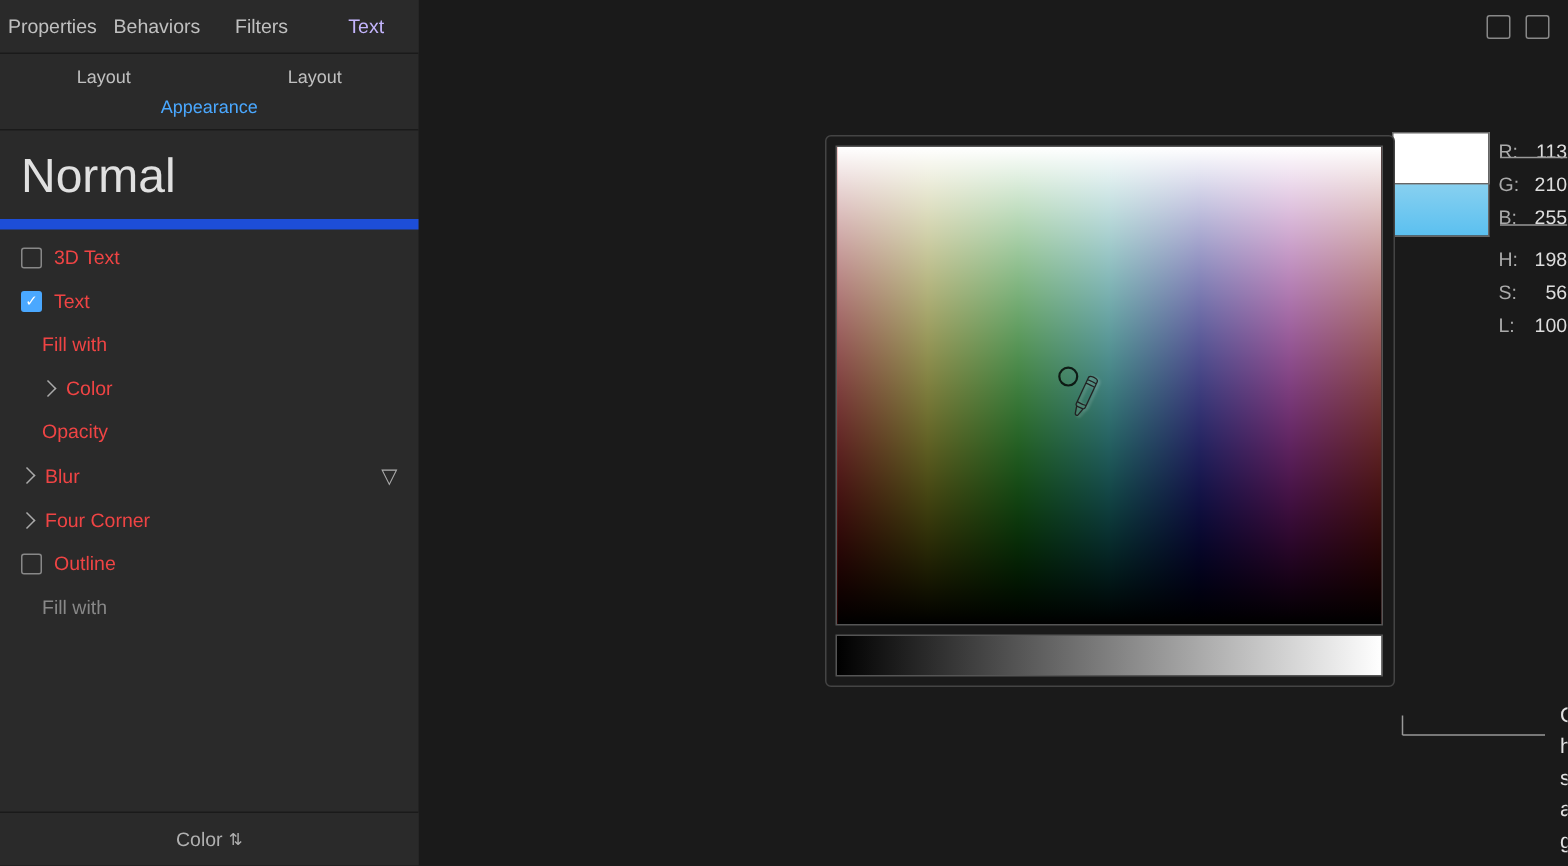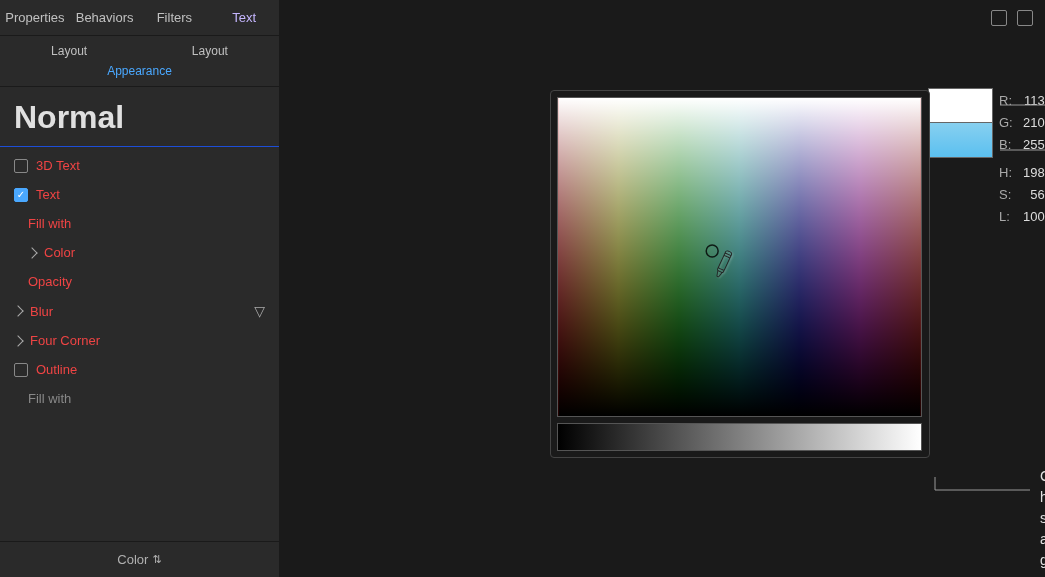--- a/index.html
+++ b/index.html
@@ -63,24 +63,24 @@
       cursor: pointer;
     }
     .sub-tab.active {
       color: #4aa8ff;
       margin-top: 20px;
     }
 
     
     .normal-heading {
       font-size: 32px;
-      font-weight: 700;
+      font-weight: 400;
       color: #e0e0e0;
       padding: 12px 26px 10px 14px;
-      border-bottom: 1px solid #1d4ed8;
+      border-bottom: 7px solid #1d4ed8;
     }
 
     
     .panel-items {
       flex: 1;
       overflow-y: auto;
       padding: 4px 0;
     }
 
     .panel-row {

